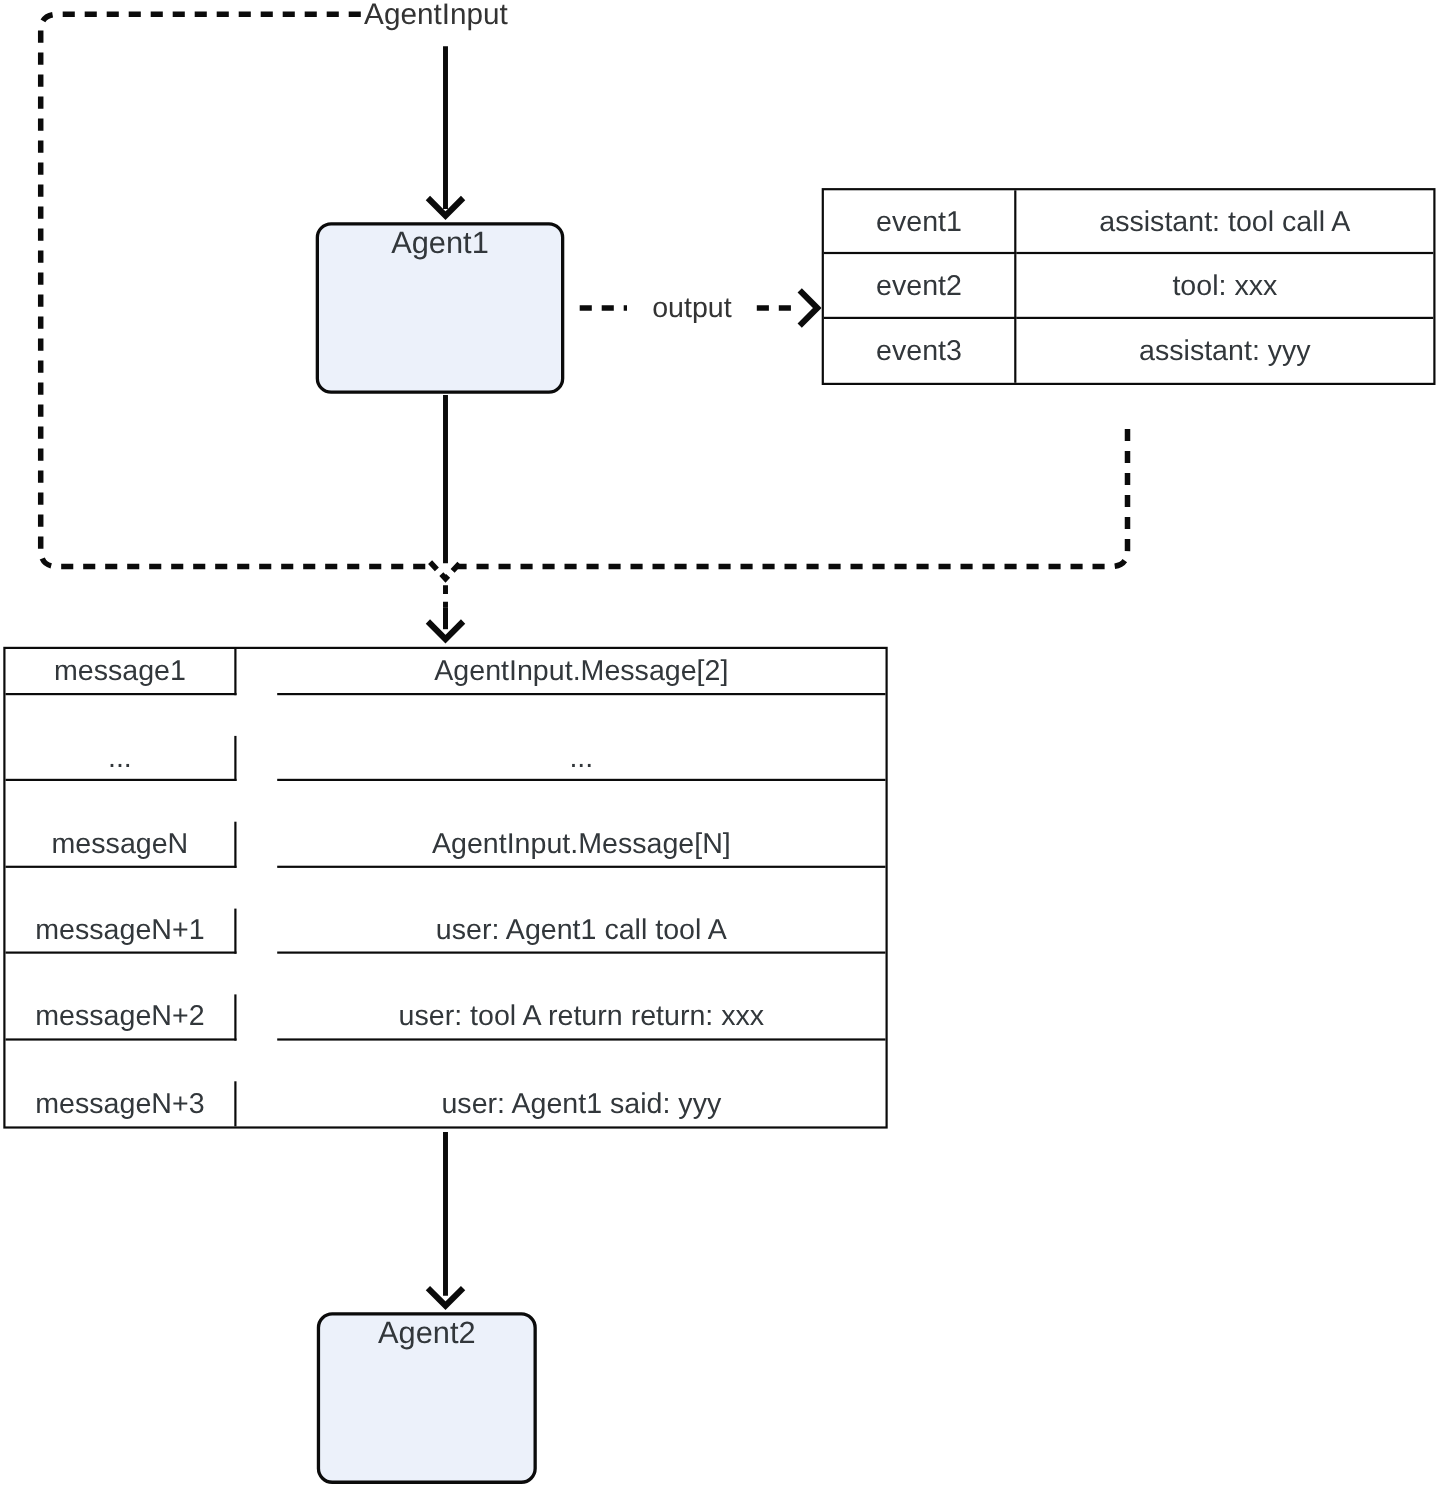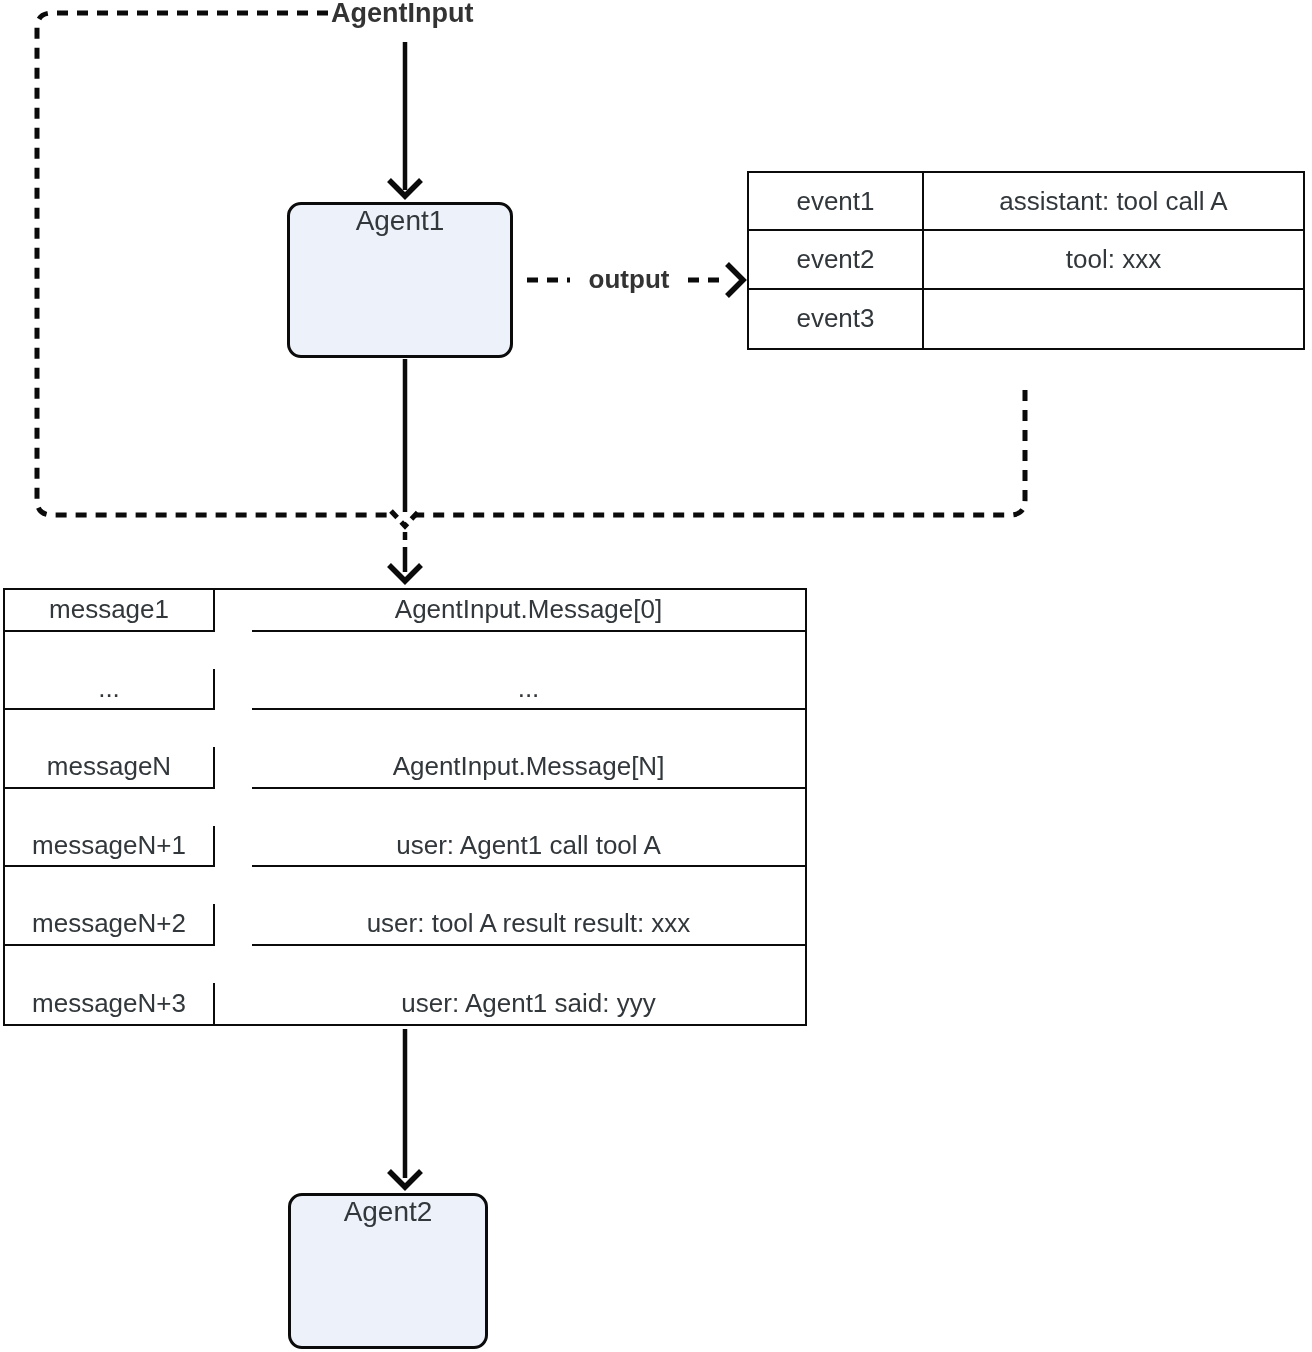--- a/index.html
+++ b/index.html
@@ -22,21 +22,20 @@
     height: 1352px;
     pointer-events: none;
   }
   .edge-label {
     position: absolute;
     font-size: 27px;
     color: #333333;
     white-space: nowrap;
     background: #ffffff;
     line-height: 1.1;
-    font-weight: bold;
   }
   .node {
     position: absolute;
     background: #ECF1FA;
     border: 3.5px solid #0b0b0b;
     border-radius: 14px;
     display: flex;
     justify-content: center;
     font-size: 28px;
     color: #32373b;
@@ -126,30 +125,31 @@
   <div class="node agent2-node">
     <span>Agent2</span>
   </div>
 
   <div class="dtable event-table">
     <div class="cell key">event1</div>
     <div class="cell val">assistant: tool call A</div>
     <div class="cell key">event2</div>
     <div class="cell val">tool: xxx</div>
     <div class="cell key lastrow">event3</div>
+    <div class="cell val lastrow">assistant: yyy</div>
   </div>
 
   <div class="dtable message-table">
     <div class="cell key">message1</div>
-    <div class="cell val">AgentInput.Message[0]</div>
+    <div class="cell val">AgentInput.Message[2]</div>
     <div class="cell key">...</div>
     <div class="cell val">...</div>
     <div class="cell key">messageN</div>
     <div class="cell val">AgentInput.Message[N]</div>
     <div class="cell key">messageN+1</div>
     <div class="cell val">user: Agent1 call tool A</div>
     <div class="cell key">messageN+2</div>
-    <div class="cell val">user: tool A result result: xxx</div>
+    <div class="cell val">user: tool A return return: xxx</div>
     <div class="cell key lastrow">messageN+3</div>
     <div class="cell val lastrow">user: Agent1 said: yyy</div>
   </div>
 
 </div>
 
 </body></html>

